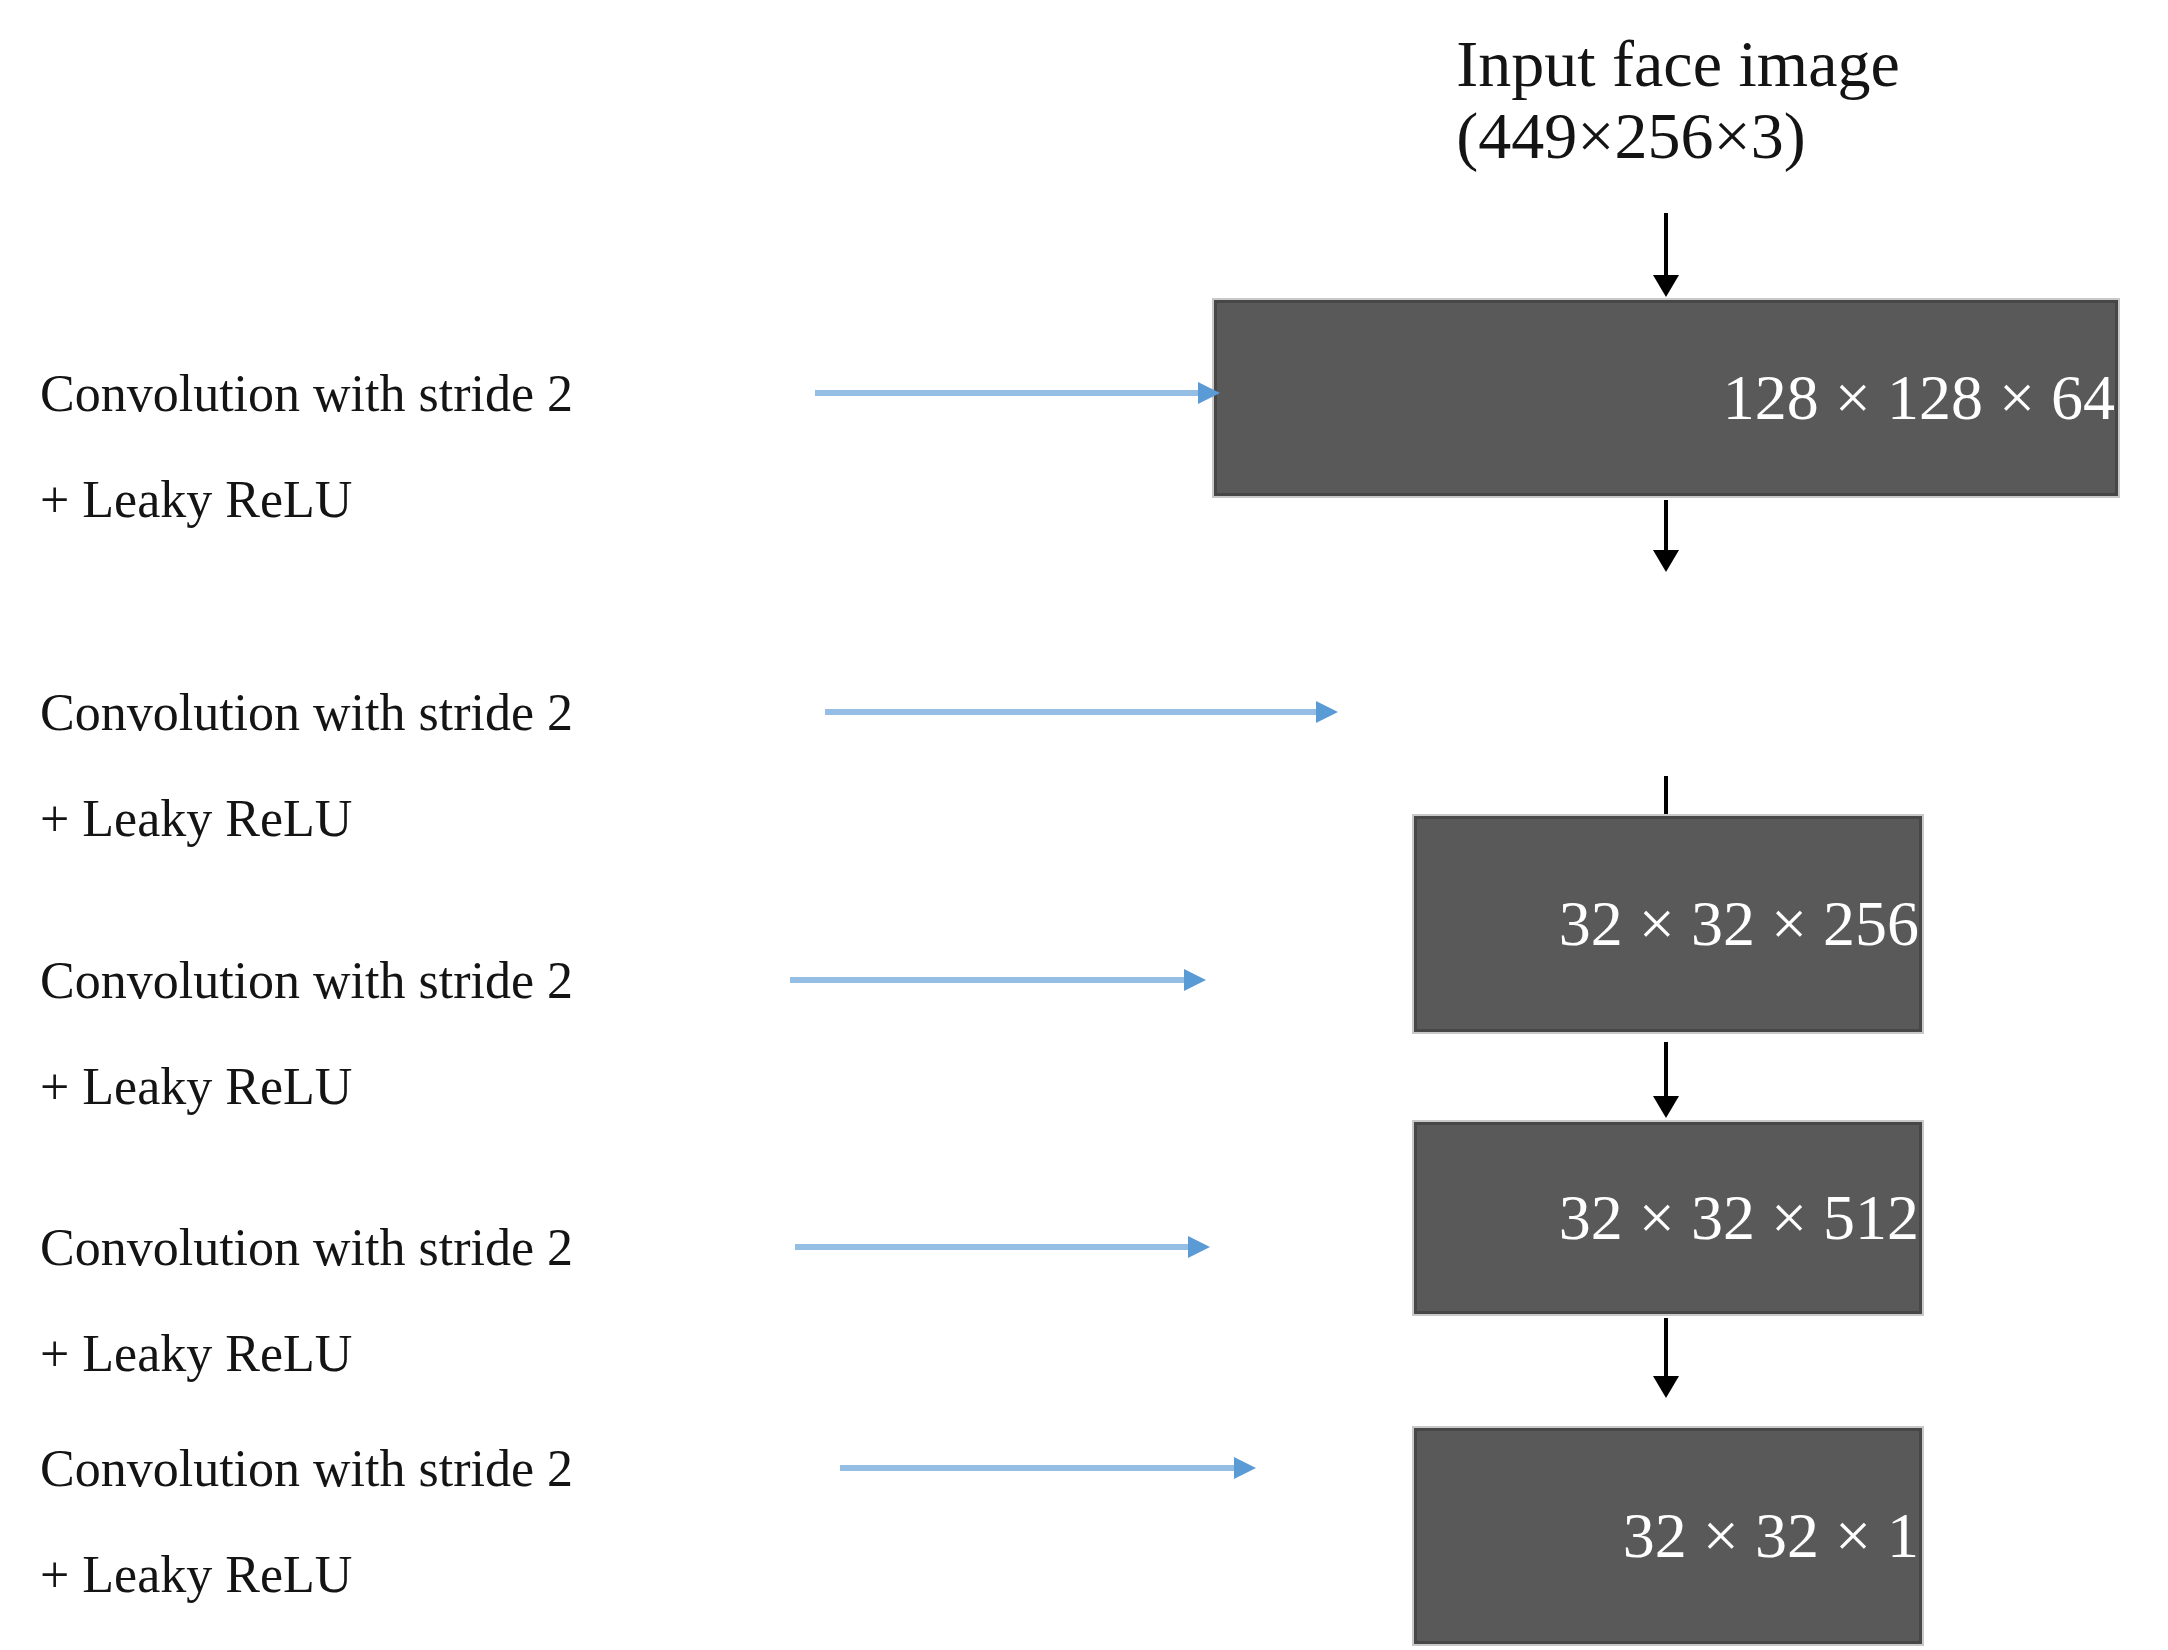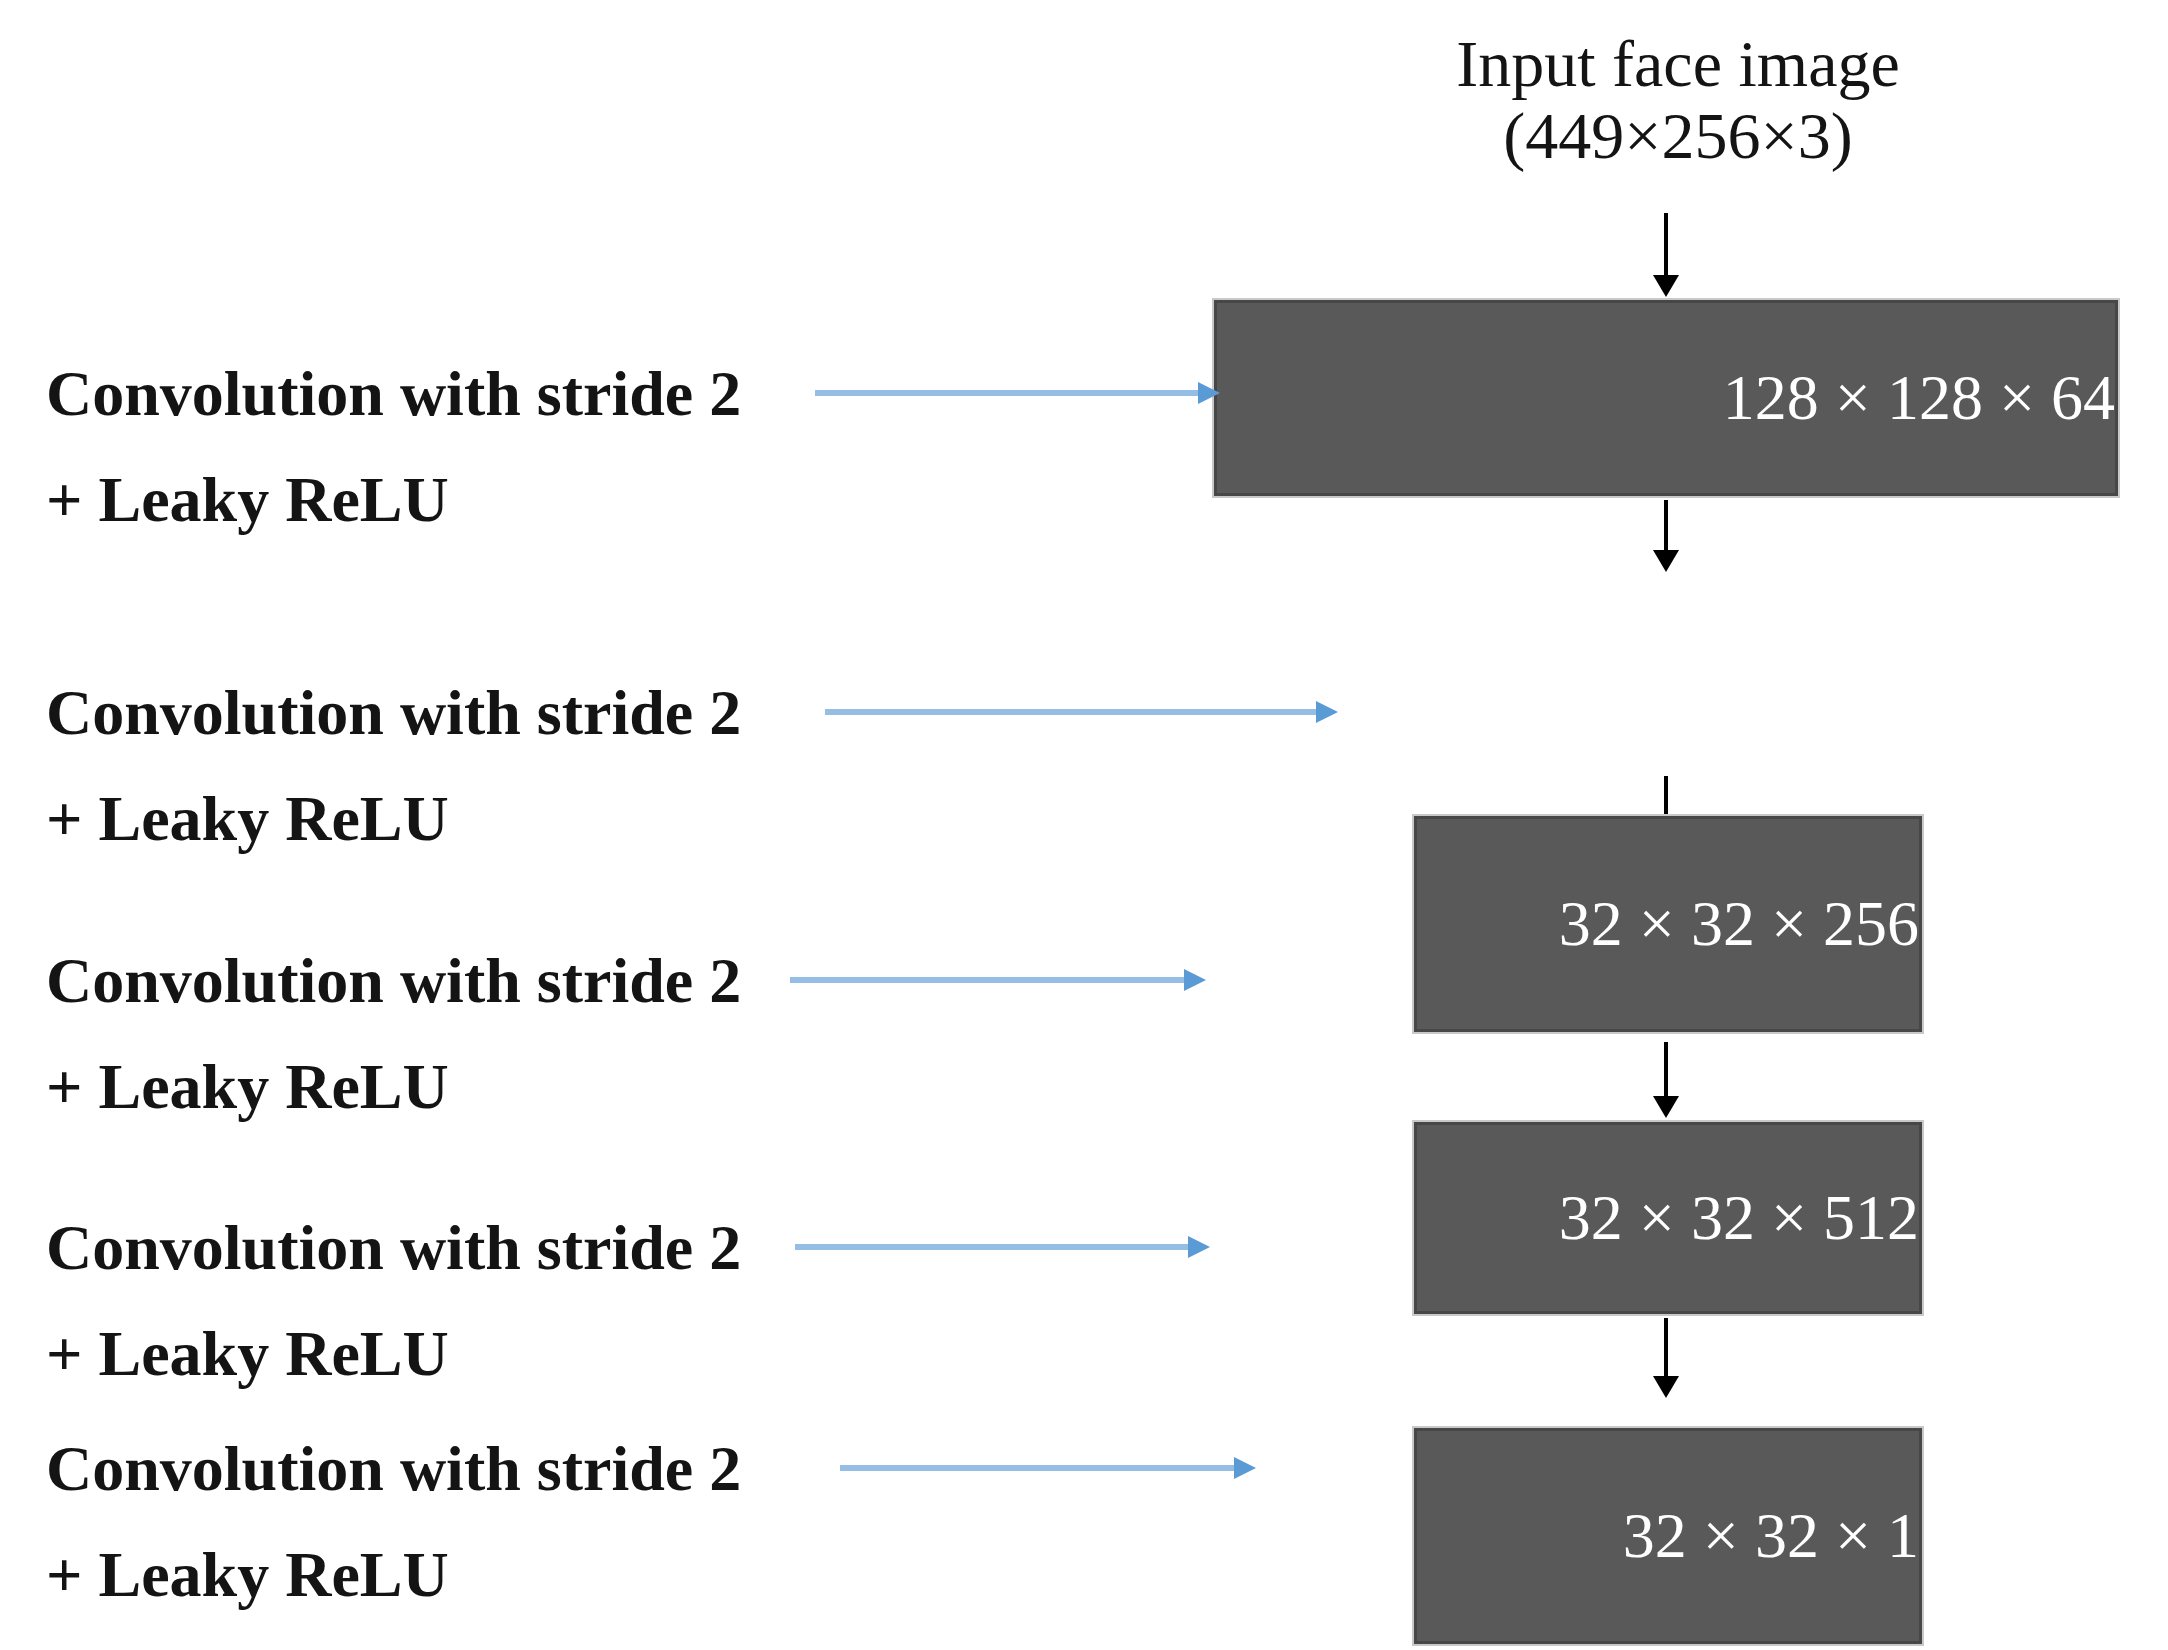--- a/index.html
+++ b/index.html
@@ -18,48 +18,46 @@
     height:1650px;
     background:var(--background);
     overflow:hidden;
     font-family:"Liberation Serif","DejaVu Serif",serif;
   }
   .title{
     position:absolute;
     left:1678px;
     top:28px;
     transform:translateX(-50%);
-    text-align:center;
     font-size:66px;
     line-height:72px;
     color:var(--label-text);
     white-space:nowrap;
   }
   .layer-box{
     position:absolute;
     background:var(--box-fill);
     border:3px solid var(--box-border);
     box-sizing:border-box;
     display:flex;
     align-items:center;
     justify-content:flex-end;
     color:var(--box-text);
     font-size:64px;
     white-space:nowrap;
     box-shadow:0 0 0 2px #c9c9c9;
   }
   .op-label{
     position:absolute;
-    left:46px;
+    left:40px;
     width:800px;
-    font-size:64px;
+    font-size:52px;
     line-height:106px;
     color:var(--label-text);
     white-space:nowrap;
-    font-weight:bold;
   }
   .black-arrow{
     position:absolute;
     width:4px;
     background:var(--arrow-black);
   }
   .black-arrow::after{
     content:"";
     position:absolute;
     top:100%;

